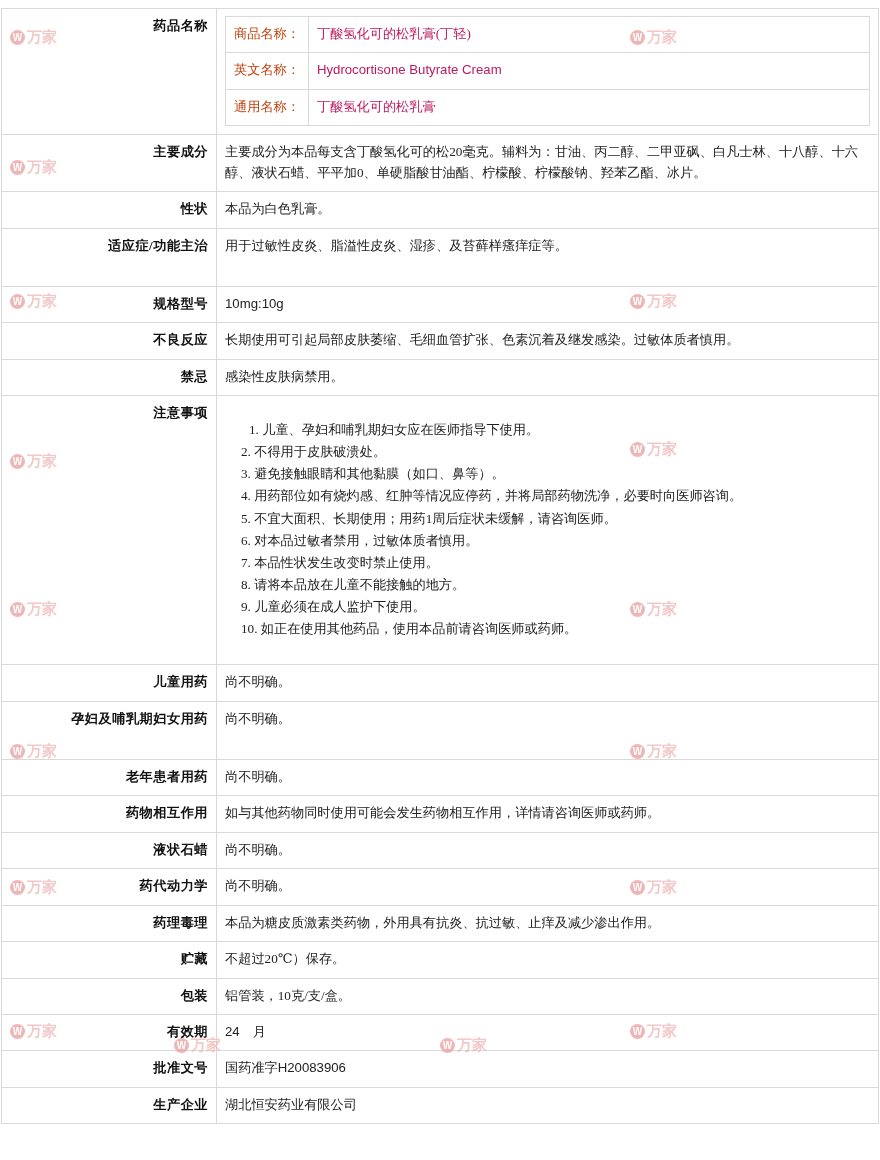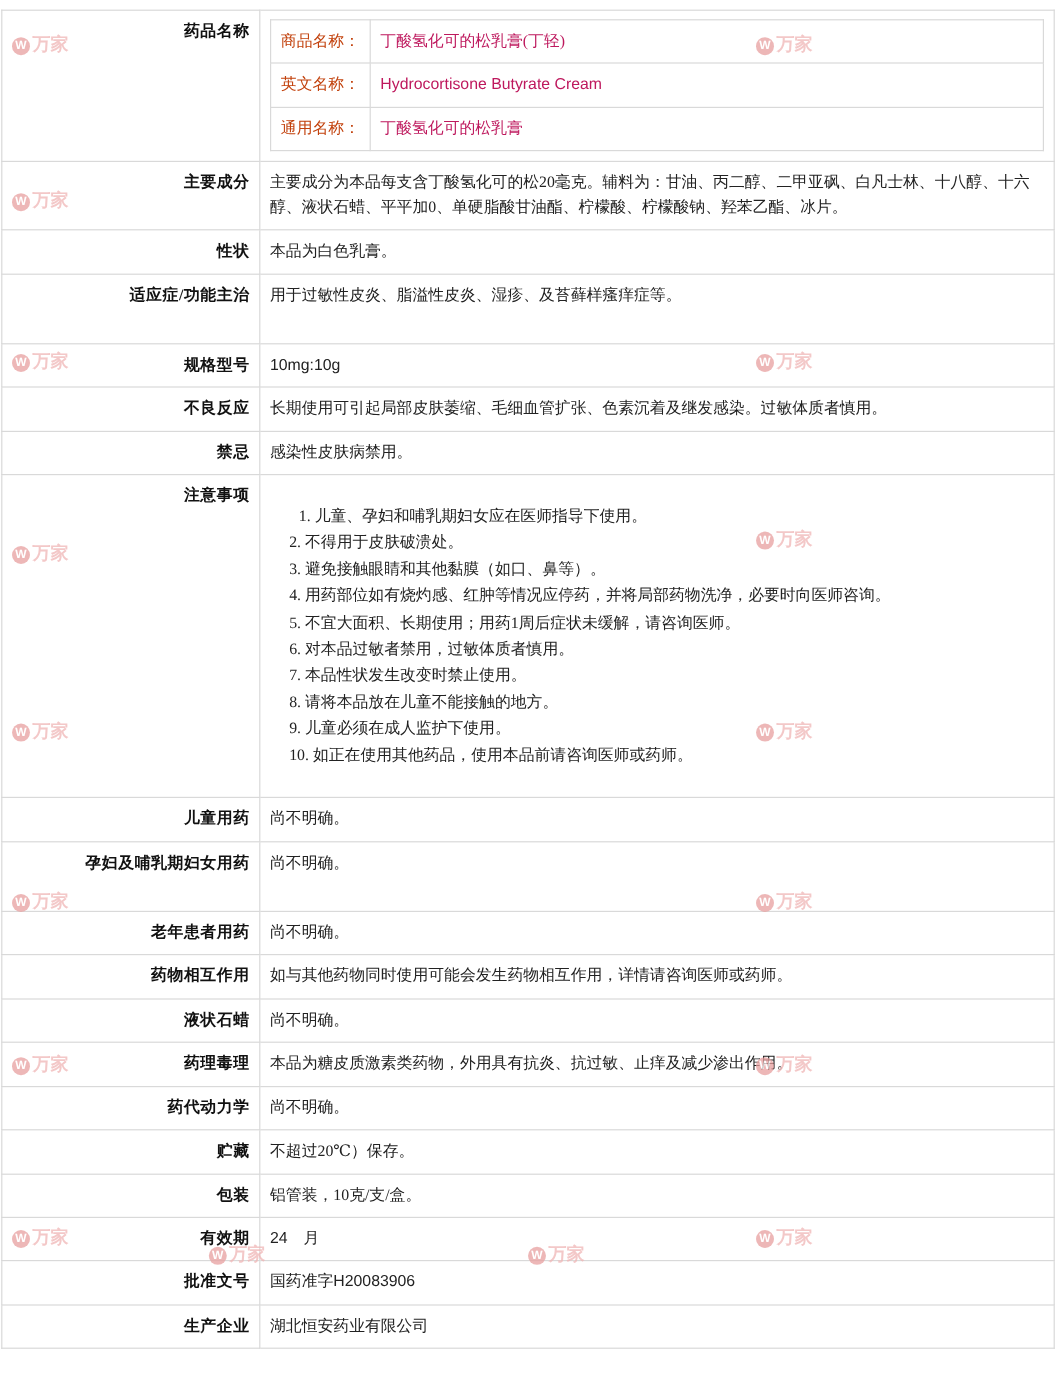--- a/index.html
+++ b/index.html
@@ -205,30 +205,30 @@
         <td class="label">药物相互作用</td>
         <td class="value">如与其他药物同时使用可能会发生药物相互作用，详情请咨询医师或药师。</td>
       </tr>
 
       <tr>
         <td class="label">液状石蜡</td>
         <td class="value">尚不明确。</td>
       </tr>
 
       <tr>
+        <td class="label">药代动力学</td>
+        <td class="value">尚不明确。</td>
+      </tr>
+
+      <tr>
         <td class="label">药理毒理</td>
         <td class="value">本品为糖皮质激素类药物，外用具有抗炎、抗过敏、止痒及减少渗出作用。</td>
       </tr>
 
       <tr>
-        <td class="label">药代动力学</td>
-        <td class="value">尚不明确。</td>
-      </tr>
-
-      <tr>
         <td class="label">贮藏</td>
         <td class="value">不超过20℃）保存。</td>
       </tr>
 
       <tr>
         <td class="label">包装</td>
         <td class="value">铝管装，10克/支/盒。</td>
       </tr>
 
       <tr>

